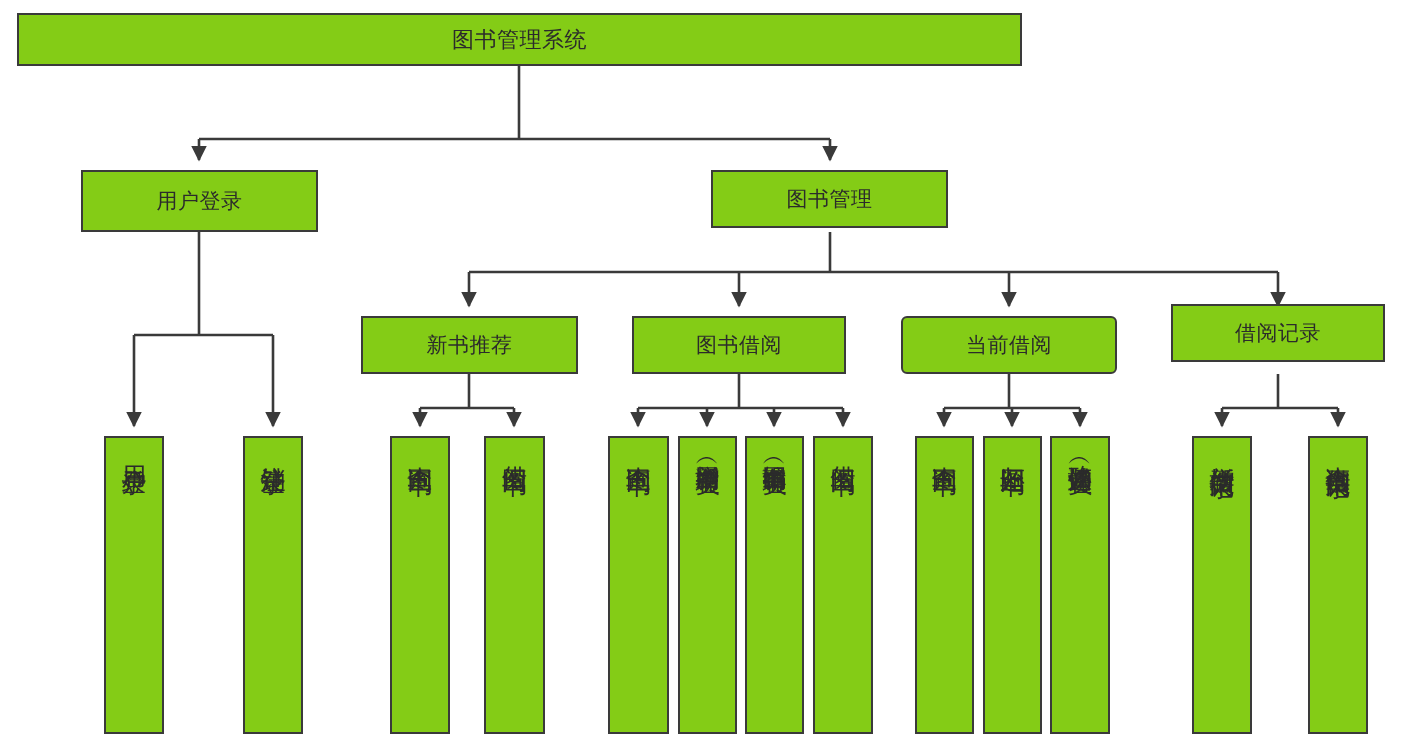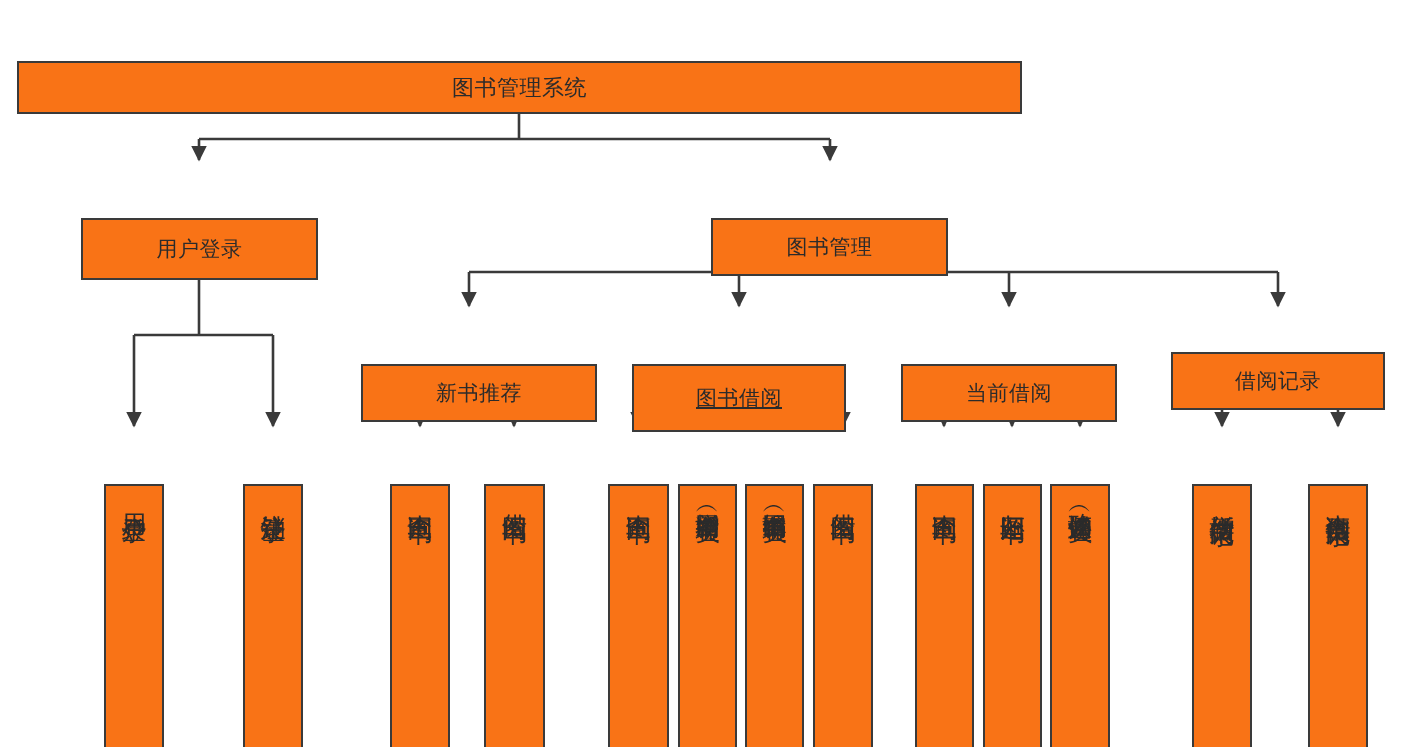--- a/index.html
+++ b/index.html
@@ -23,29 +23,28 @@
     position: absolute;
     left: 0;
     top: 0;
     width: 1405px;
     height: 747px;
     pointer-events: none;
   }
   .node {
     position: absolute;
     box-sizing: border-box;
-    background: #f97316;
+    background: #84cc16;
     border: 2.5px solid #3a3a3a;
     display: flex;
     align-items: center;
     justify-content: center;
     text-align: right;
     color: #2b2b2b;
     overflow: hidden;
-    margin-top: 48px;
   }
   .node .label {
     display: block;
     line-height: 1.08;
     letter-spacing: 0.5px;
   }
   .node.horizontal .label {
     font-size: 21px;
     white-space: nowrap;
   }
@@ -137,27 +136,27 @@
     <span class="label">图书管理系统</span>
   </div>
 
   <div class="node horizontal" style="left:81px; top:170px; width:237px; height:62px;">
     <span class="label">用户登录</span>
   </div>
   <div class="node horizontal" style="left:711px; top:170px; width:237px; height:58px;">
     <span class="label">图书管理</span>
   </div>
 
-  <div class="node horizontal" style="left:361px; top:316px; width:236px; height:58px;">
+  <div class="node horizontal" style="left:361px; top:316px; width:217px; height:58px;">
     <span class="label">新书推荐</span>
   </div>
-  <div class="node horizontal" style="left:632px; top:316px; width:214px; height:68px;text-decoration:underline;">
+  <div class="node horizontal" style="left:632px; top:316px; width:214px; height:58px;">
     <span class="label">图书借阅</span>
   </div>
-  <div class="node horizontal" style="left:901px; top:316px; width:216px; height:58px;">
+  <div class="node horizontal" style="left:901px; top:316px; width:216px; height:58px;border-radius:6px;">
     <span class="label">当前借阅</span>
   </div>
   <div class="node horizontal" style="left:1171px; top:304px; width:214px; height:58px;">
     <span class="label">借阅记录</span>
   </div>
 
   <div class="node vertical" style="left:104px; top:436px; width:60px; height:298px;">
     <span class="label">用户登录</span>
   </div>
   <div class="node vertical" style="left:243px; top:436px; width:60px; height:298px;">

